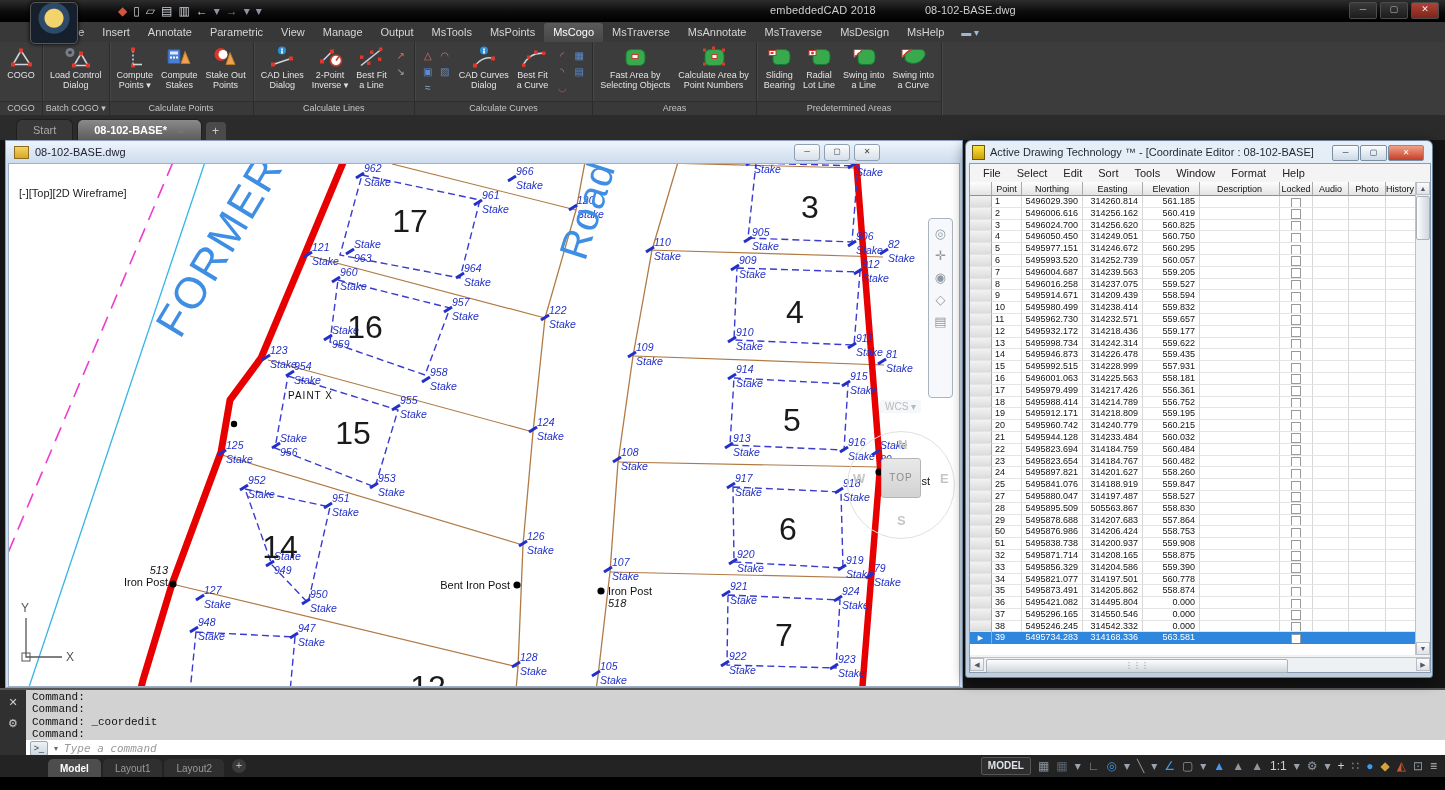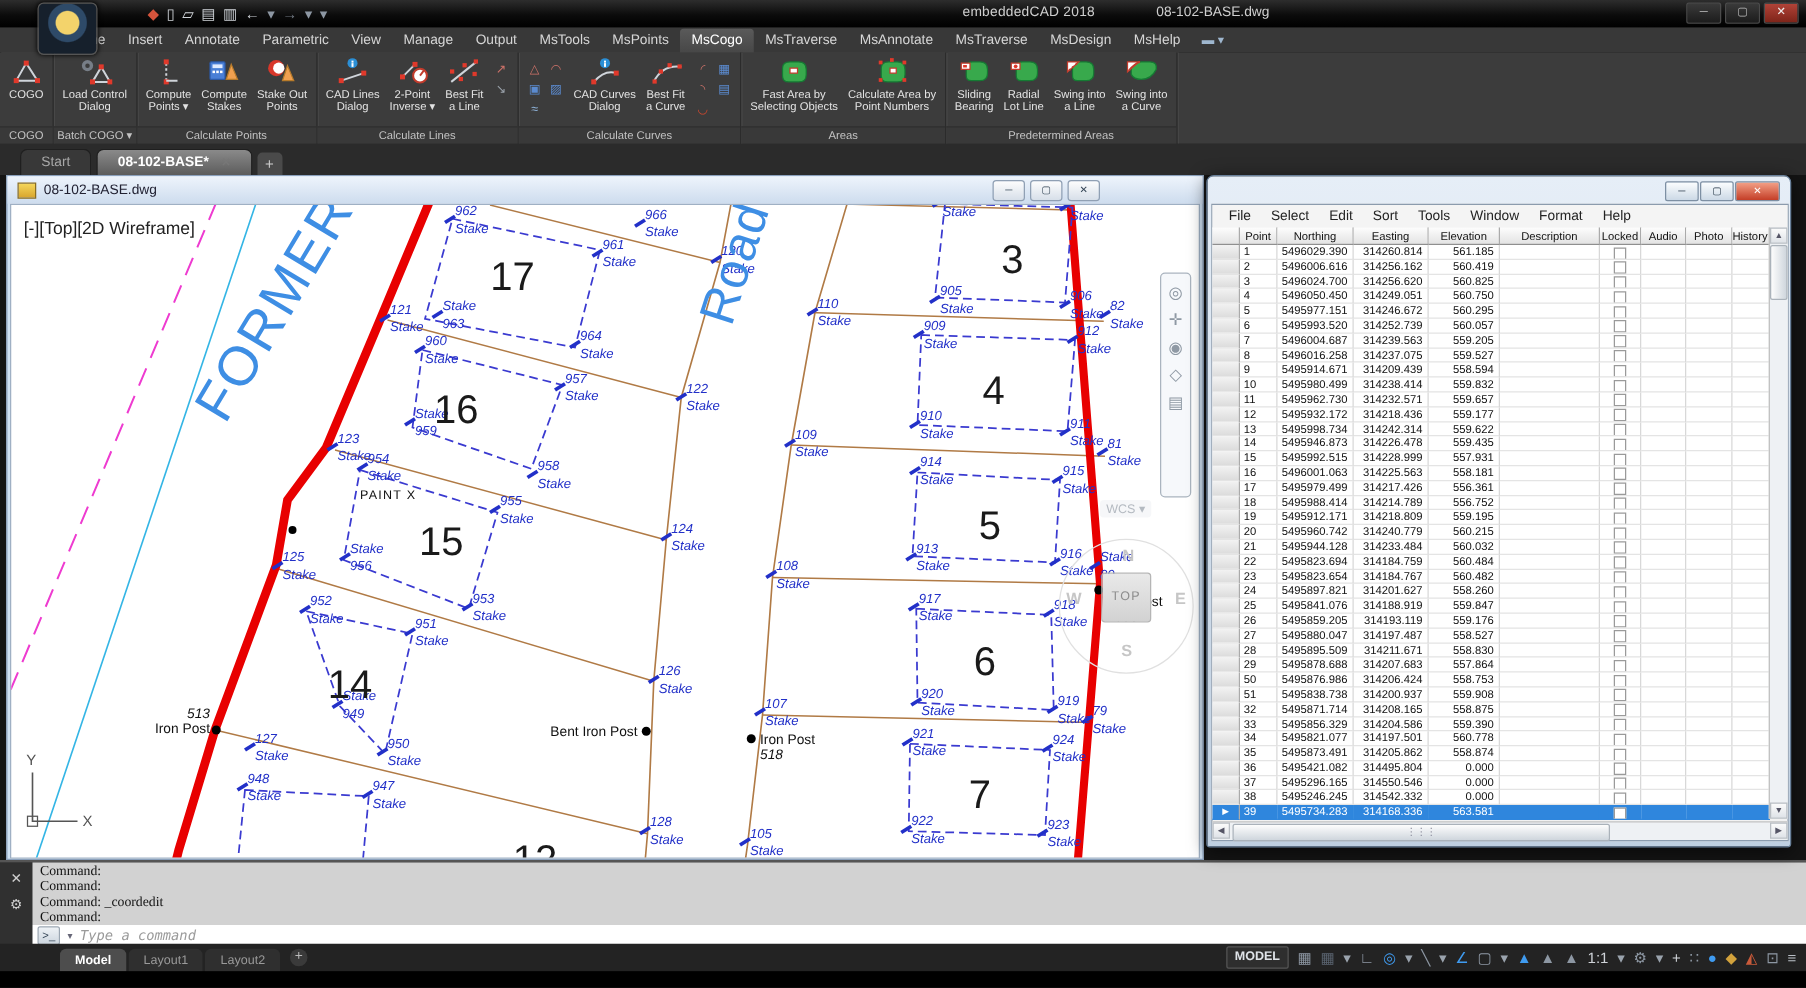--- a/index.html
+++ b/index.html
@@ -45,21 +45,21 @@
   .ftab .x{margin-left:10px;color:#777;font-size:9px}
   #ftplus{width:20px;height:18px;background:#4a4a4a;border-radius:4px 4px 0 0;color:#ccc;text-align:center;line-height:18px;font-size:12px}
   
   #drawwin{left:5px;top:140px;width:958px;height:548px;background:#cfe0f2;border:1px solid #8aa0bc;box-sizing:border-box}
   #dwtitle{left:0;top:0;width:100%;height:22px;background:linear-gradient(#eef4fc,#cddcee);display:flex;align-items:center;padding-left:8px;box-sizing:border-box}
   #dwicon{width:13px;height:11px;background:linear-gradient(#f5d65a,#d8a62e);border:1px solid #8a6d1f;margin-right:6px}
   #dwname{font-size:11px;color:#223}
   .dwbtns{position:absolute;top:3px;right:82px;display:flex;gap:4px}
   .dwbtn{width:24px;height:15px;background:linear-gradient(#fdfdfd,#d7dfe9);border:1px solid #90a0b4;border-radius:3px;font-size:8px;line-height:14px;text-align:center;color:#345}
   #canvas{left:2px;top:22px;width:952px;height:524px;background:#fff;border:1px solid #9fb0c4;box-sizing:border-box}
-  #vplabel{left:10px;top:10px;font-size:14px;color:#222;z-index:3}
+  #vplabel{left:10px;top:23px;font-size:11px;color:#222;z-index:3}
   #dwg{position:absolute;left:0;top:0}
   #dwg text{font-family:"Liberation Sans",sans-serif}
   
   #navbar{left:928px;top:218px;width:25px;height:180px;background:rgba(246,248,251,.95);border:1px solid #aab4bf;border-radius:4px;display:flex;flex-direction:column;align-items:center;gap:9px;padding-top:8px;box-sizing:border-box;z-index:4}
   #navbar span{color:#8f99a4;font-size:13px;line-height:13px}
   #wcs{left:880px;top:400px;font-size:10px;color:#b4bac1;background:rgba(245,246,248,.9);border-radius:3px;padding:1px 5px;z-index:4}
   #vcube{left:845px;top:425px;width:115px;height:120px;z-index:4}
   #vcube .ring{position:absolute;left:2px;top:6px;width:106px;height:106px;border:1px solid #e0e0e0;border-radius:50%}
   #vcube .c{position:absolute;font-size:13px;font-weight:bold;color:#c6c6c6}
   #topbtn{position:absolute;left:36px;top:33px;width:38px;height:38px;background:linear-gradient(#e9e9e9,#d2d2d2);border:1px solid #b5b5b5;border-radius:3px;color:#8c8c8c;font-size:10px;text-align:center;line-height:38px;letter-spacing:1px}
@@ -87,21 +87,21 @@
   .crow.sel .c-sel{background:#2f86dd;color:#fff}
   #vscroll{position:absolute;right:0;top:18px;width:14px;height:473px;background:#eef1f4;border-left:1px solid #c2c2c2}
   .sbtn{width:14px;height:13px;background:linear-gradient(#fbfbfb,#dfe3e8);border:1px solid #b9bec4;box-sizing:border-box;font-size:7px;text-align:center;line-height:11px;color:#556}
   #vthumb{position:absolute;left:0;top:14px;width:14px;height:44px;background:linear-gradient(90deg,#fdfdfd,#cfd6dd);border:1px solid #aab2ba;box-sizing:border-box;border-radius:2px}
   #hscroll{position:absolute;left:0;bottom:0;width:460px;height:14px;background:#eef1f4;border-top:1px solid #c2c2c2;display:flex}
   #hthumb{height:12px;width:300px;margin:1px 2px;background:linear-gradient(#fdfdfd,#cfd6dd);border:1px solid #aab2ba;border-radius:2px;text-align:center;font-size:8px;line-height:11px;color:#889}
   
   #cmdpanel{left:0;top:688px;width:1445px;height:67px;background:#3a3a3a;border-top:2px solid #555}
   #cmdstrip{left:0;top:0;width:26px;height:67px;background:#303030;color:#cfcfcf;display:flex;flex-direction:column;align-items:center;gap:8px;padding-top:6px;box-sizing:border-box}
   #cmdstrip span{font-size:11px}
-  #cmdhist{left:26px;top:0;width:1419px;height:50px;background:#d2d2d2;font-family:Liberation Serif, serif;font-size:11px;line-height:12.4px;color:#111;padding:1px 0 0 6px;box-sizing:border-box}
+  #cmdhist{left:26px;top:0;width:1419px;height:50px;background:#d2d2d2;font-family:Liberation Mono, monospace;font-size:11px;line-height:12.4px;color:#111;padding:1px 0 0 6px;box-sizing:border-box}
   #cmdinput{left:26px;top:50px;width:1419px;height:17px;background:#fff;display:flex;align-items:center;gap:6px;padding-left:4px;box-sizing:border-box}
   #cmdico{width:16px;height:13px;background:linear-gradient(#eef2f6,#cdd6df);border:1px solid #9aa6b2;border-radius:2px;font-size:9px;line-height:12px;text-align:center;color:#345}
   #cmdcaret{font-size:8px;color:#667}
   #cmdprompt{font-family:"DejaVu Sans Mono",monospace;font-size:11px;font-style:italic;color:#9a9a9a}
   
   #statusbar{left:0;top:755px;width:1445px;height:22px;background:#232323;display:flex;align-items:center}
   .ltab{font-size:10px;color:#9a9a9a;background:#2f2f2f;border-radius:5px 5px 0 0;padding:4px 12px 3px;margin-right:2px;align-self:flex-end}
   .ltab.active{background:#4d4d4d;color:#fff;font-weight:bold}
   #ltplus{font-size:11px;color:#bbb;background:#3a3a3a;border-radius:50%;width:14px;height:14px;line-height:13px;text-align:center;margin-left:6px}
   #stright{margin-left:auto;display:flex;align-items:center;gap:7px;padding-right:8px}
@@ -650,20 +650,24 @@
 <div class="abs" id="vcube">
   <div class="ring"></div>
   <div class="c" style="left:53px;top:12px">N</div>
   <div class="c" style="left:8px;top:46px">W</div>
   <div class="c" style="left:95px;top:46px">E</div>
   <div class="c" style="left:52px;top:88px">S</div>
   <div id="topbtn">TOP</div>
 </div>
 
 <div class="abs" id="editor">
+  <div id="edtitle">
+    <div id="edicon"></div>
+    <div id="edname">Active Drawing Technology ™  - [Coordinate Editor : 08-102-BASE]</div>
+  </div>
   <div class="edbtns">
     <div class="edbtn">─</div>
     <div class="edbtn">▢</div>
     <div class="edbtn close">✕</div>
   </div>
   <div id="edbody">
     <div id="edmenu">
       <span>File</span>
       <span>Select</span>
       <span>Edit</span>
@@ -1032,51 +1036,37 @@
             <div class="c-desc"></div>
             <div class="c-lock">
               <div class="cb"></div>
             </div>
             <div class="c-aud"></div>
             <div class="c-pho"></div>
             <div class="c-his"></div>
           </div>
           <div class="crow">
             <div class="c-sel"></div>
-            <div class="c-pt">26</div>
-            <div class="c-num">5495859.205</div>
-            <div class="c-num">314193.119</div>
-            <div class="c-num">559.176</div>
-            <div class="c-desc"></div>
-            <div class="c-lock">
-              <div class="cb"></div>
-            </div>
-            <div class="c-aud"></div>
-            <div class="c-pho"></div>
-            <div class="c-his"></div>
-          </div>
-          <div class="crow">
-            <div class="c-sel"></div>
             <div class="c-pt">27</div>
             <div class="c-num">5495880.047</div>
             <div class="c-num">314197.487</div>
             <div class="c-num">558.527</div>
             <div class="c-desc"></div>
             <div class="c-lock">
               <div class="cb"></div>
             </div>
             <div class="c-aud"></div>
             <div class="c-pho"></div>
             <div class="c-his"></div>
           </div>
           <div class="crow">
             <div class="c-sel"></div>
             <div class="c-pt">28</div>
             <div class="c-num">5495895.509</div>
-            <div class="c-num">314211.671</div>
+            <div class="c-num">505563.867</div>
             <div class="c-num">558.830</div>
             <div class="c-desc"></div>
             <div class="c-lock">
               <div class="cb"></div>
             </div>
             <div class="c-aud"></div>
             <div class="c-pho"></div>
             <div class="c-his"></div>
           </div>
           <div class="crow">

